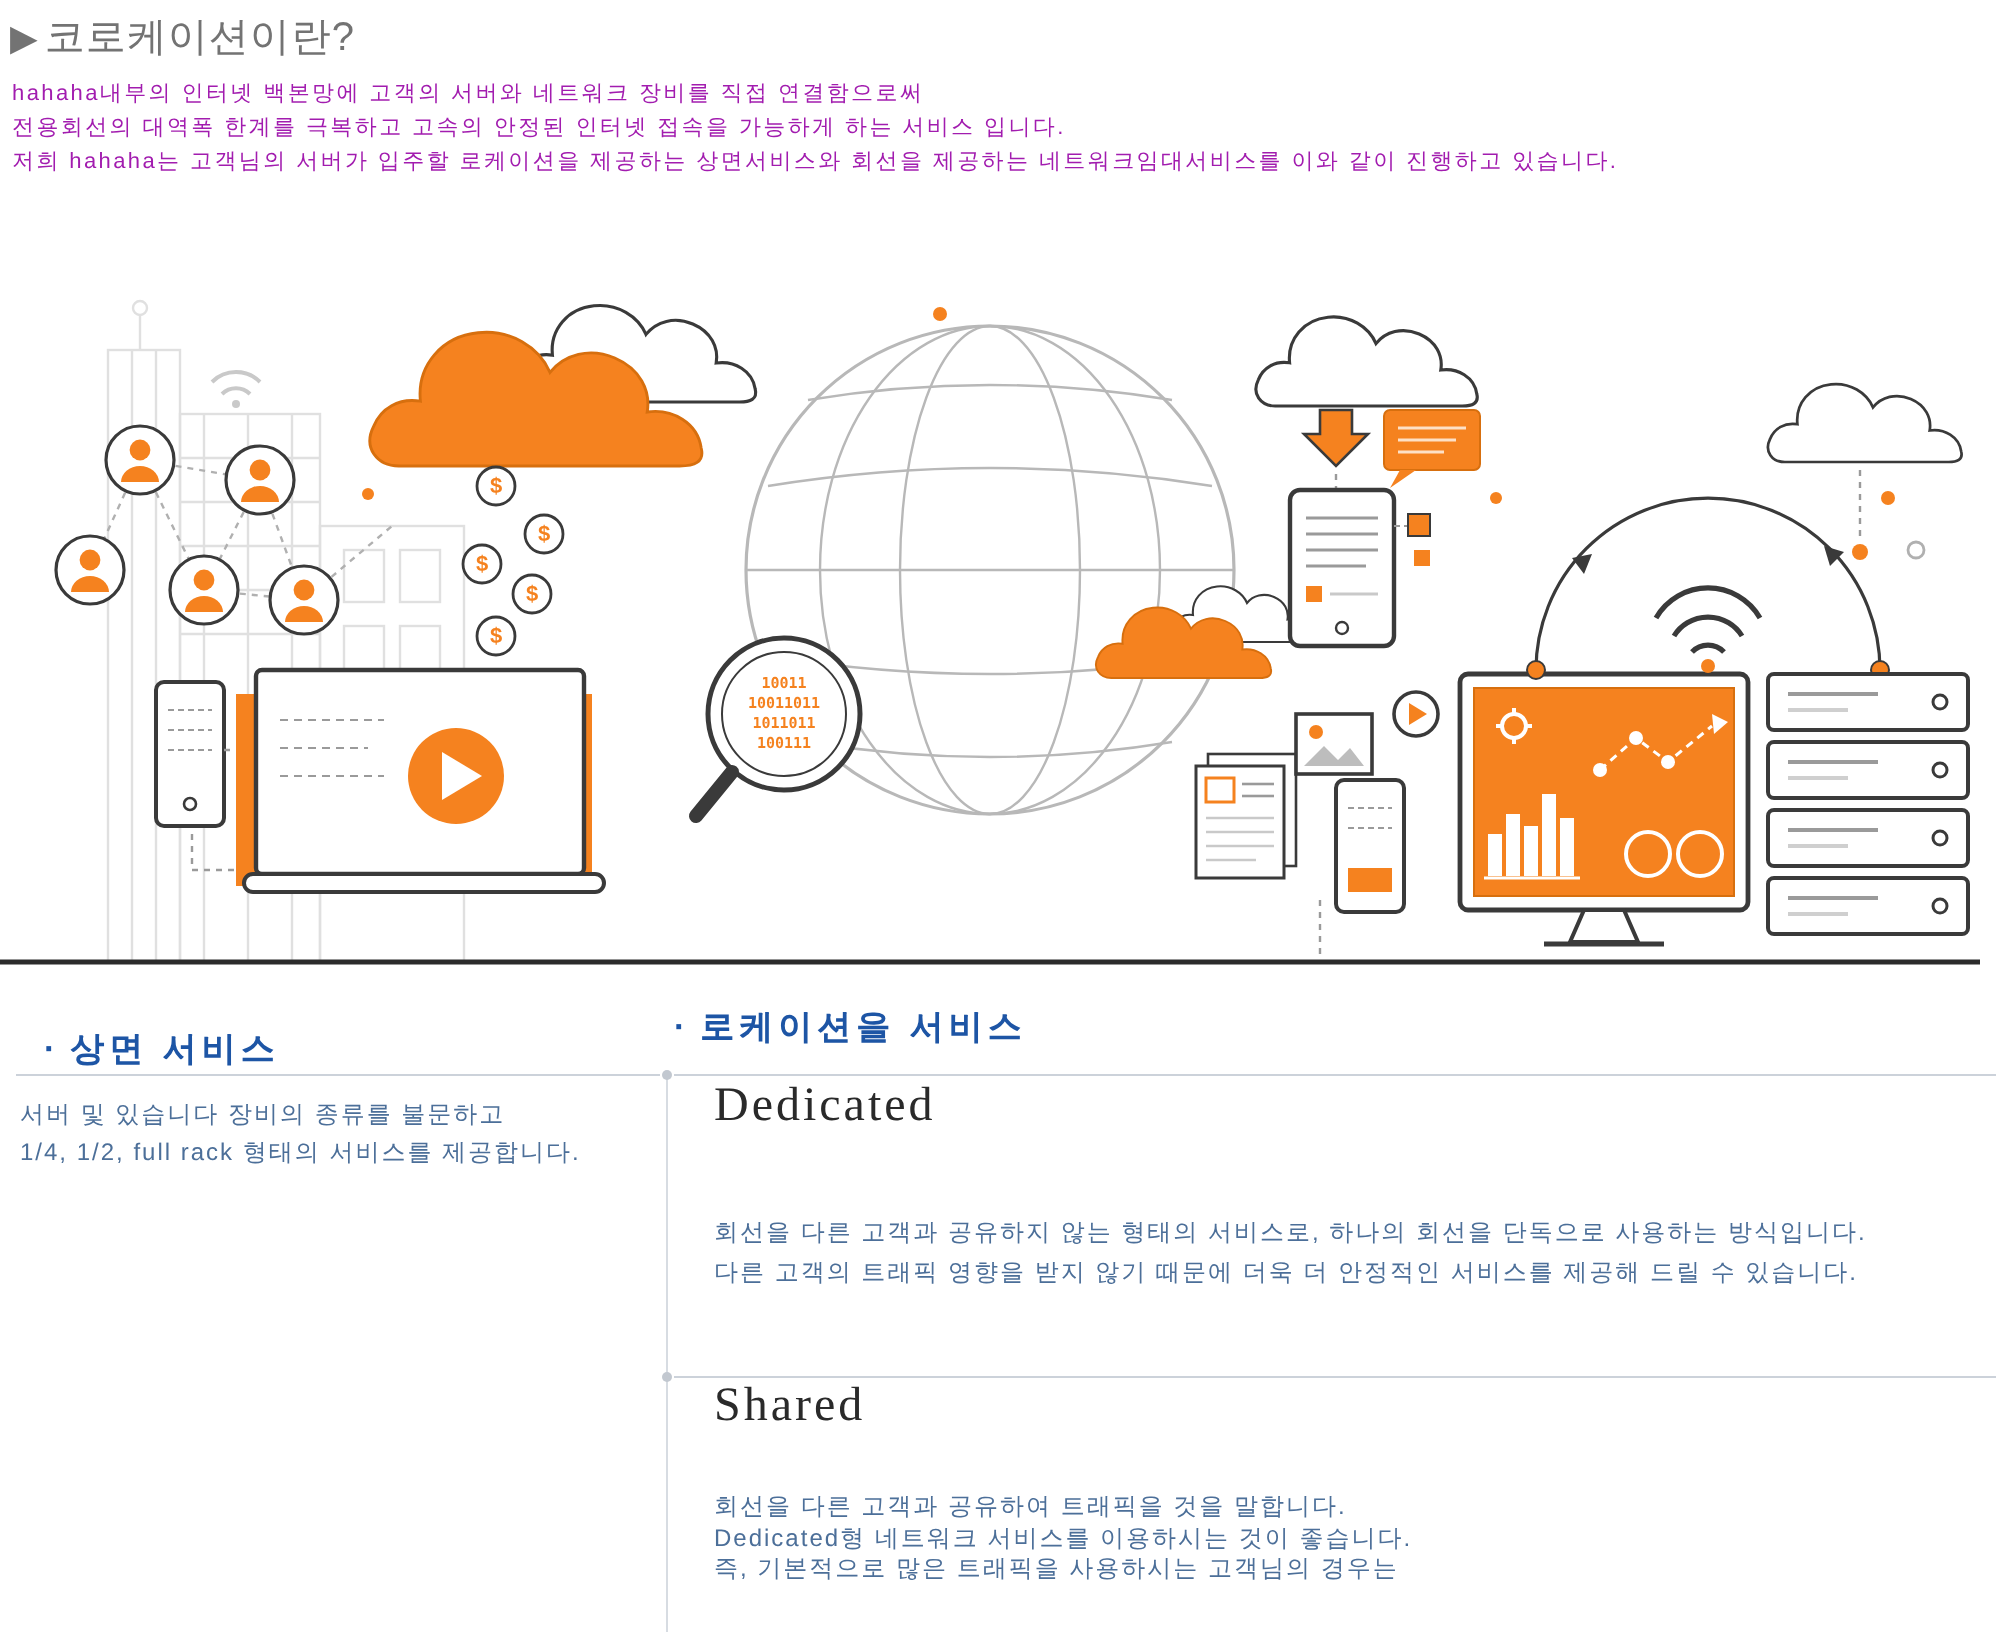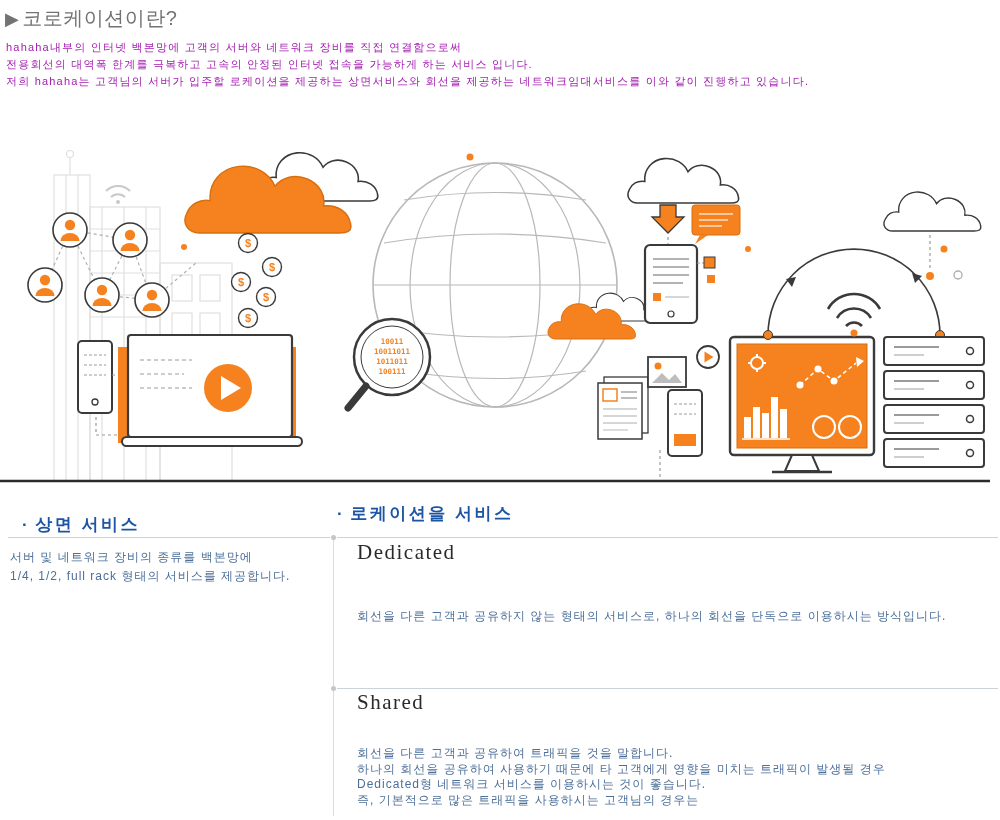--- a/index.html
+++ b/index.html
@@ -23,21 +23,21 @@
             color:#1d55a5;white-space:nowrap;}
   .sec-head .bullet{margin-right:5px;}
 
   .body-text{position:absolute;font-size:12px;color:#4c6f99;letter-spacing:1px;
              white-space:nowrap;}
   .floor-desc{line-height:19px;}
   .ded-desc{line-height:20px;}
   .shr-desc{line-height:15.5px;}
 
   .serif-title{position:absolute;font-family:"Liberation Serif","DejaVu Serif",serif;
-               font-size:21px;color:#2a2a2a;letter-spacing:1.5px;white-space:nowrap;}
+               font-size:24px;color:#2a2a2a;letter-spacing:1.5px;white-space:nowrap;}
 
   .bin{font-family:"DejaVu Sans Mono","Liberation Mono",monospace;font-size:7.5px;
        fill:#f5821f;font-weight:bold;}
   .coin-t{font-size:11px;font-weight:bold;fill:#f5821f;
           font-family:"Liberation Sans",sans-serif;}
 </style>
 </head>
 <body>
 
 <div class="page-title">
@@ -291,38 +291,38 @@
   </g>
 
   <line x1="0" y1="336" x2="990" y2="336" stroke="#2b2b2b" stroke-width="2.6"></line>
 </svg>
 
 <div class="sec-head" style="left:8px;top:513px;margin-left:14px;">
   <span class="bullet">·</span><span>상면 서비스</span>
 </div>
 <div class="divider" style="left:8px;top:537px;width:322px;"></div>
 <div class="body-text floor-desc" style="left:10px;top:548px;">
-  <div>서버 및 네트워크 장비의 종류를 백본망에</div>
+  <div>서버 및 있습니다 장비의 종류를 불문하고</div>
   <div>1/4, 1/2, full rack 형태의 서비스를 제공합니다.</div>
 </div>
 
 <div class="sec-head" style="left:337px;top:502px;">
   <span class="bullet">·</span><span>로케이션을 서비스</span>
 </div>
 <div class="vline" style="left:333px;top:537px;height:279px;"></div>
 <div class="divider" style="left:337px;top:537px;width:661px;"></div>
 <div class="jdot" style="left:331px;top:535px;"></div>
 
 <div class="serif-title" style="left:357px;top:540px;">Dedicated</div>
 <div class="body-text ded-desc" style="left:357px;top:606px;">
-  <div>회선을 다른 고객과 공유하지 않는 형태의 서비스로, 하나의 회선을 단독으로 이용하시는 방식입니다.</div>
+  <div>회선을 다른 고객과 공유하지 않는 형태의 서비스로, 하나의 회선을 단독으로 사용하는 방식입니다.</div>
+  <div>다른 고객의 트래픽 영향을 받지 않기 때문에 더욱 더 안정적인 서비스를 제공해 드릴 수 있습니다.</div>
 </div>
 
 <div class="divider" style="left:337px;top:688px;width:661px;"></div>
 <div class="jdot" style="left:331px;top:686px;"></div>
 
 <div class="serif-title" style="left:357px;top:690px;">Shared</div>
 <div class="body-text shr-desc" style="left:357px;top:746px;">
   <div>회선을 다른 고객과 공유하여 트래픽을 것을 말합니다.</div>
-  <div>하나의 회선을 공유하여 사용하기 때문에 타 고객에게 영향을 미치는 트래픽이 발생될 경우</div>
   <div>Dedicated형 네트워크 서비스를 이용하시는 것이 좋습니다.</div>
   <div>즉, 기본적으로 많은 트래픽을 사용하시는 고객님의 경우는</div>
 </div>
 
 </body></html>

